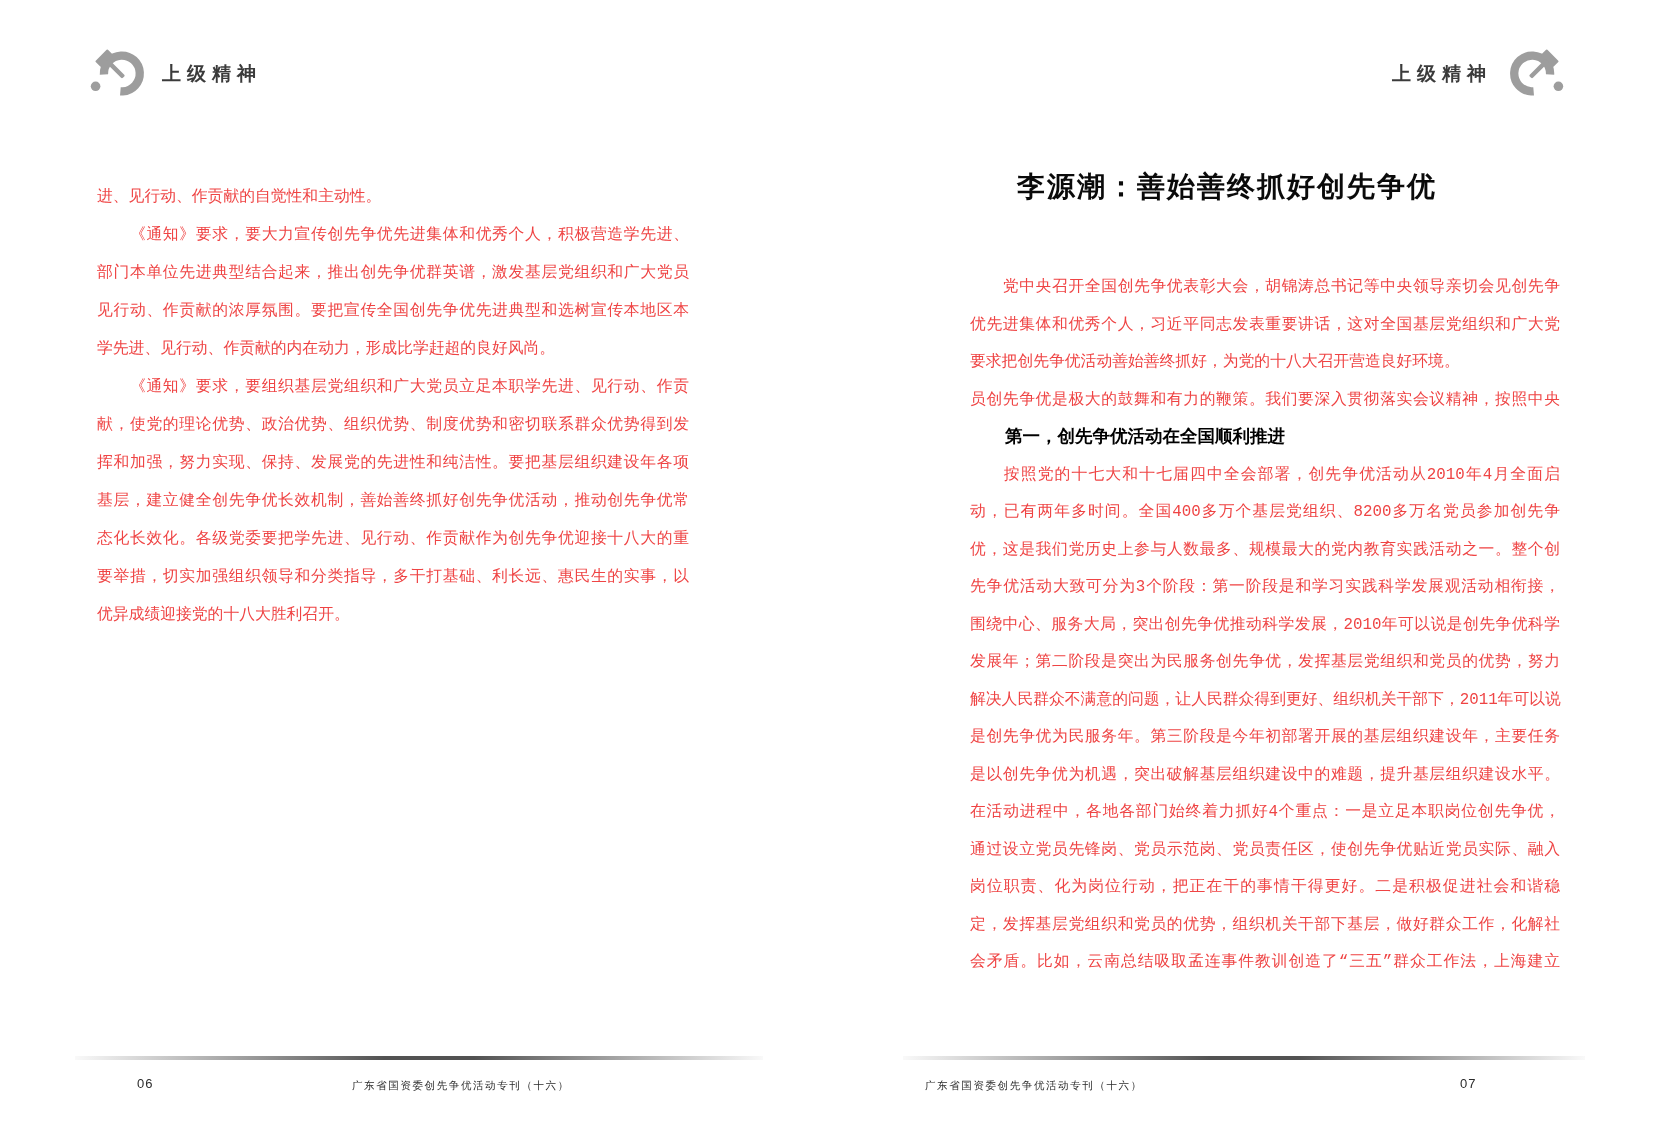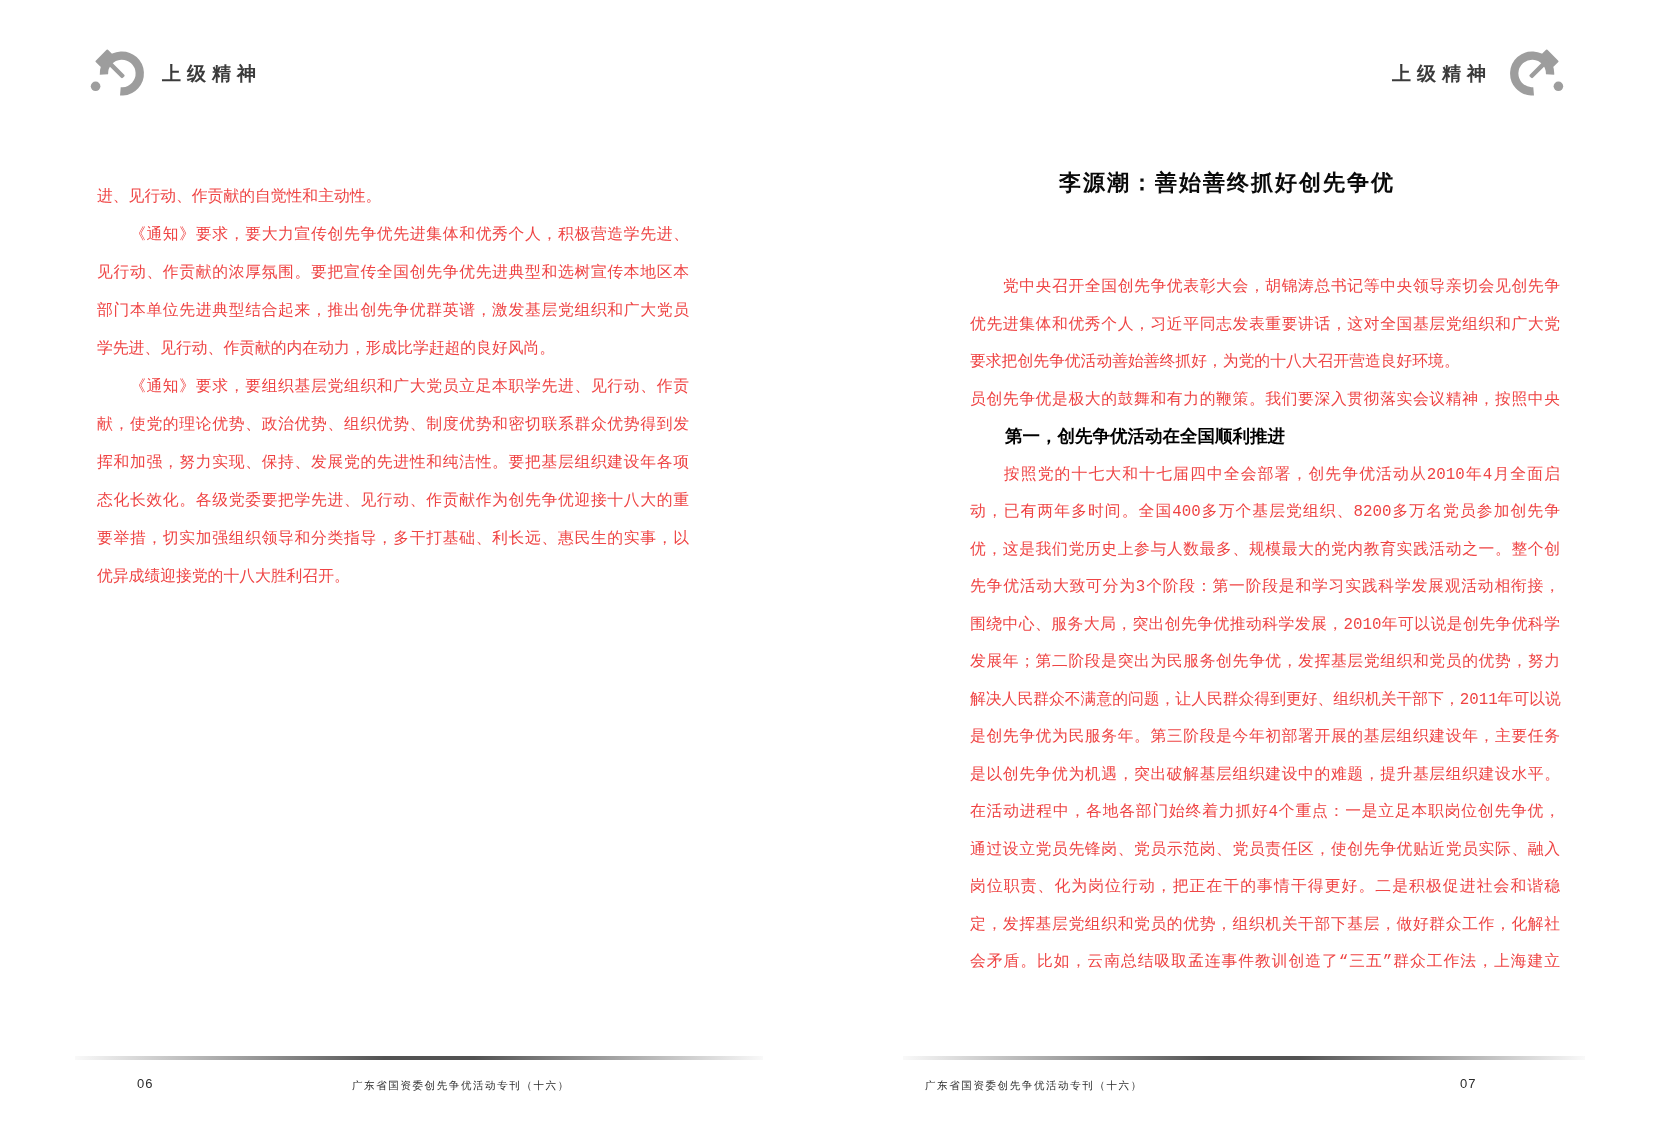--- a/index.html
+++ b/index.html
@@ -18,21 +18,21 @@
   .textcol{position:absolute;}
   #left-col{left:97px;top:177px;width:592px;}
   #right-col{left:970px;top:269px;width:590px;font-family:Liberation Mono, monospace;}
   .tline{font-size:15.8px;line-height:38px;white-space:nowrap;color:#ef4444;}
   #right-col .tline{line-height:37.5px;}
   .tline.just{text-align:justify;text-align-last:justify;}
   .tline.subhead{font-weight:bold;font-size:17.5px;color:#000;}
 
   
   .article-title{position:absolute;left:932px;top:168px;width:590px;margin:0;
-    font-family:"Liberation Serif",serif;font-weight:900;font-size:22px;
+    font-family:"Liberation Serif",serif;font-weight:900;font-size:28px;
     letter-spacing:2px;text-align:center;color:#0a0a0a;white-space:nowrap;}
 
   
   .bar{position:absolute;top:1056px;height:4px;
        background:linear-gradient(90deg,rgba(70,70,70,0.03) 0%,rgba(58,58,58,0.88) 45%,rgba(58,58,58,0.88) 58%,rgba(70,70,70,0.03) 100%);}
   .bar-left{left:75px;width:688px;}
   .bar-right{left:903px;width:682px;}
   .pageno{position:absolute;top:1076px;font-size:13px;color:#2b2b2b;letter-spacing:1px;}
   .pageno-left{left:137px;}
   .pageno-right{left:1460px;}
@@ -65,26 +65,27 @@
         <rect x="15" y="15" width="27" height="13" rx="1.5"></rect>
         <rect x="25.5" y="27" width="7" height="37" rx="2"></rect>
       </g>
     </svg>
     <span class="hdr-label">上级精神</span>
   </div>
 
   <div class="textcol" id="left-col">
       <div class="tline">进、见行动、作贡献的自觉性和主动性。</div>
       <div class="tline just">　　《通知》要求，要大力宣传创先争优先进集体和优秀个人，积极营造学先进、</div>
+      <div class="tline just">部门本单位先进典型结合起来，推出创先争优群英谱，激发基层党组织和广大党员</div>
       <div class="tline just">见行动、作贡献的浓厚氛围。要把宣传全国创先争优先进典型和选树宣传本地区本</div>
-      <div class="tline just">部门本单位先进典型结合起来，推出创先争优群英谱，激发基层党组织和广大党员</div>
       <div class="tline">学先进、见行动、作贡献的内在动力，形成比学赶超的良好风尚。</div>
       <div class="tline just">　　《通知》要求，要组织基层党组织和广大党员立足本职学先进、见行动、作贡</div>
       <div class="tline just">献，使党的理论优势、政治优势、组织优势、制度优势和密切联系群众优势得到发</div>
       <div class="tline just">挥和加强，努力实现、保持、发展党的先进性和纯洁性。要把基层组织建设年各项</div>
+      <div class="tline just">基层，建立健全创先争优长效机制，善始善终抓好创先争优活动，推动创先争优常</div>
       <div class="tline just">态化长效化。各级党委要把学先进、见行动、作贡献作为创先争优迎接十八大的重</div>
       <div class="tline just">要举措，切实加强组织领导和分类指导，多干打基础、利长远、惠民生的实事，以</div>
       <div class="tline">优异成绩迎接党的十八大胜利召开。</div>
     </div>
 
   <h1 class="article-title">李源潮：善始善终抓好创先争优</h1>
 
   <div class="textcol" id="right-col">
       <div class="tline just">　　党中央召开全国创先争优表彰大会，胡锦涛总书记等中央领导亲切会见创先争</div>
       <div class="tline just">优先进集体和优秀个人，习近平同志发表重要讲话，这对全国基层党组织和广大党</div>

